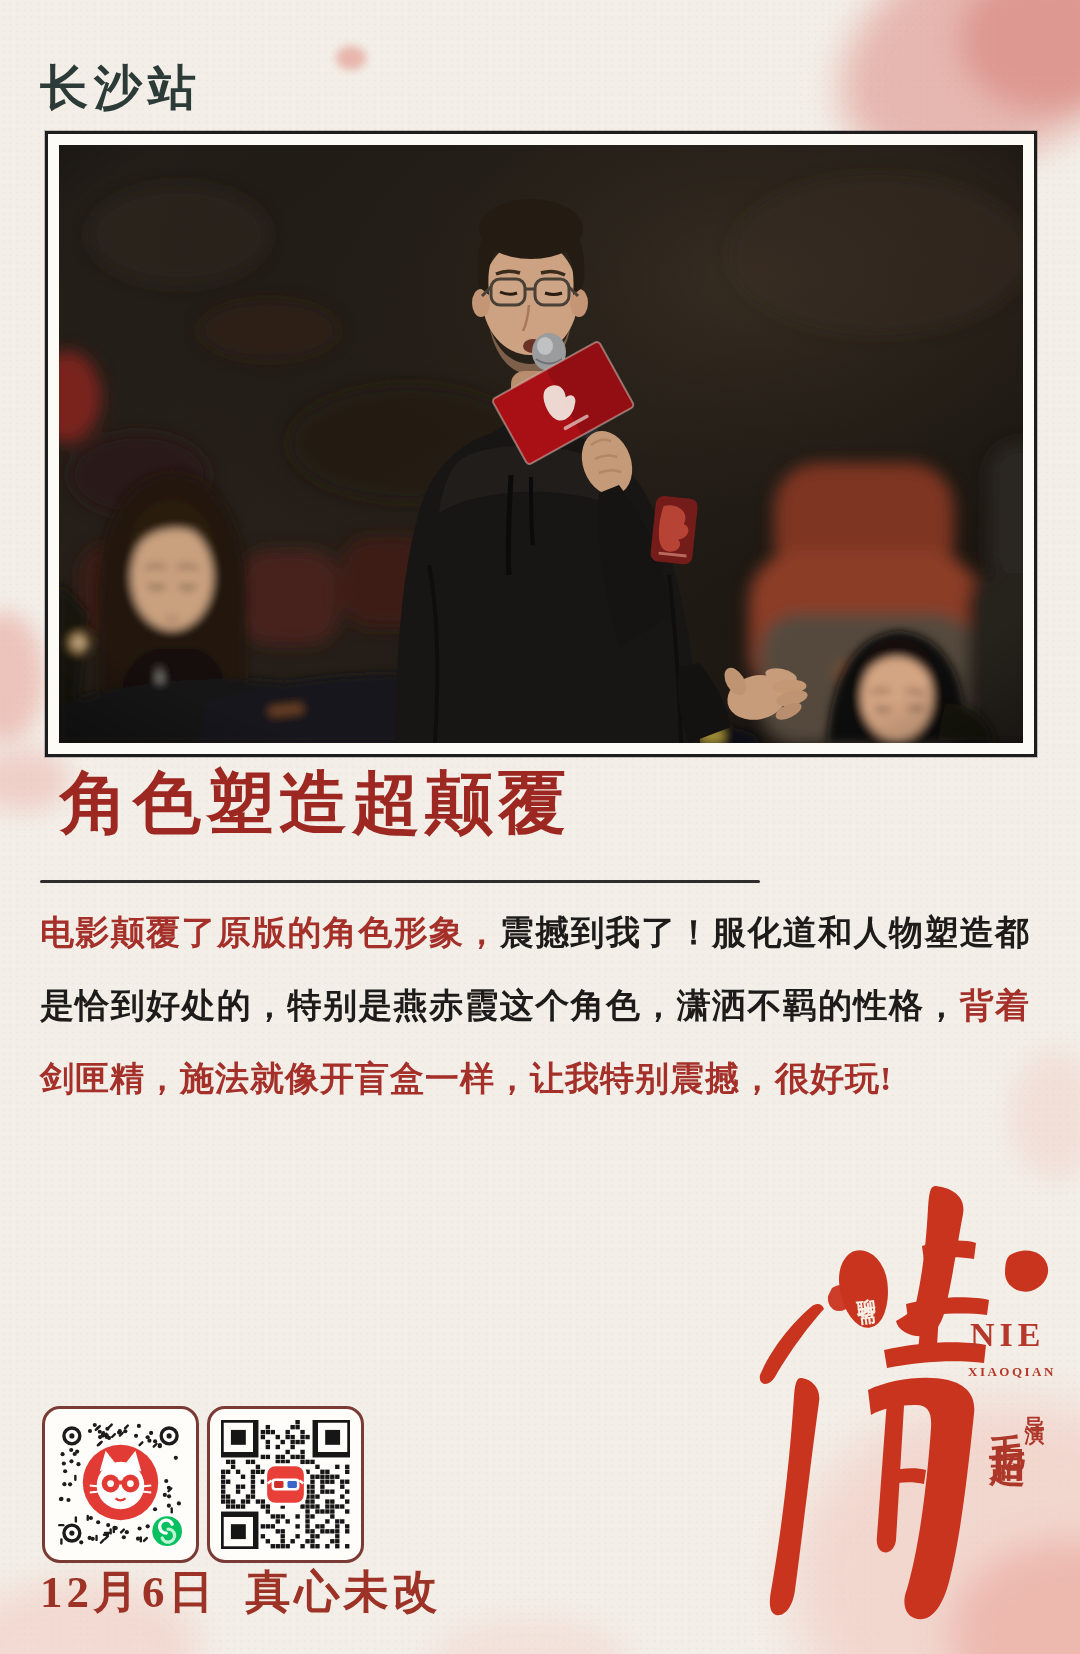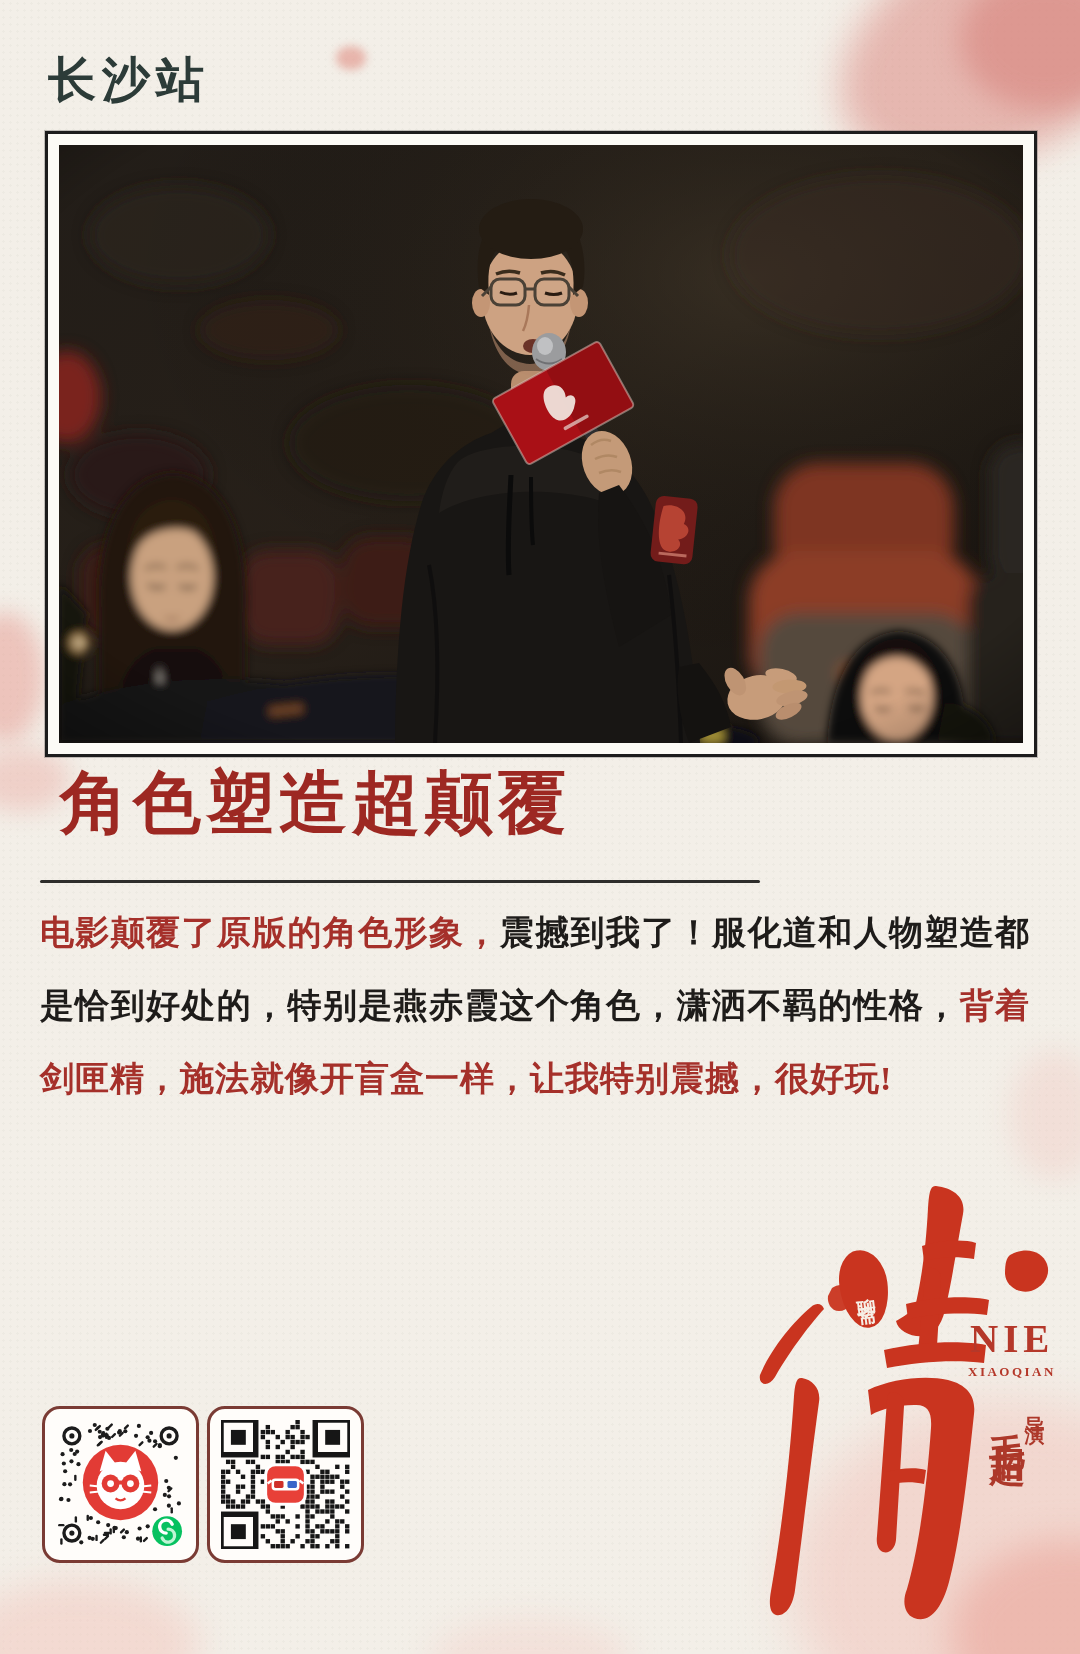--- a/index.html
+++ b/index.html
@@ -18,43 +18,43 @@
   .w-tr2{left:960px;top:-30px;width:170px;height:140px;background:rgba(210,115,108,.45);filter:blur(14px);}
   .w-dot{left:336px;top:46px;width:30px;height:24px;background:rgba(226,150,140,.65);filter:blur(4px);}
   .w-left{left:-34px;top:612px;width:78px;height:130px;background:rgba(231,160,152,.55);filter:blur(11px);}
   .w-hl{left:-26px;top:748px;width:96px;height:64px;background:rgba(235,178,170,.5);filter:blur(12px);}
   .w-br1{left:790px;top:1400px;width:430px;height:360px;background:rgba(242,198,190,.6);filter:blur(26px);}
   .w-br2{left:950px;top:1540px;width:240px;height:190px;background:rgba(233,161,150,.55);filter:blur(18px);}
   .w-br3{left:1010px;top:1050px;width:90px;height:130px;background:rgba(240,200,192,.4);filter:blur(14px);}
   .w-bl1{left:-40px;top:1580px;width:240px;height:130px;background:rgba(242,200,192,.55);filter:blur(18px);}
   .w-bl2{left:430px;top:1618px;width:200px;height:80px;background:rgba(242,205,198,.4);filter:blur(16px);}
   
-  .station{position:absolute;left:40px;top:48px;font-size:48px;font-weight:700;
-    color:var(--station-ink,#2c3b38);letter-spacing:6px;margin-left:8px;}
+  .station{position:absolute;left:40px;top:56px;font-size:48px;font-weight:700;
+    color:var(--station-ink,#2c3b38);letter-spacing:6px;}
   
   .photo-frame{position:absolute;left:45px;top:131px;width:992px;height:626px;
     border:3px solid #1d1d1d;background:#fcfbf6;box-sizing:border-box;padding:11px;
     box-shadow:0 0 0 1px rgba(40,40,40,.25);}
   .photo-frame svg{display:block;width:100%;height:100%;}
   
   .headline{position:absolute;left:44px;top:750px;font-size:68px;font-weight:700;
     color:var(--headline-red,#9d2822);letter-spacing:5px;line-height:1.1;margin:16px;}
   .divider{position:absolute;left:40px;top:880px;width:720px;height:3px;background:#2e2d2b;border-radius:2px;}
   .quote{position:absolute;left:40px;top:896px;width:990px;margin:0;
     font-size:34px;line-height:73px;font-weight:700;letter-spacing:1px;text-align:justify;}
   .quote .seg-red{color:var(--quote-red,#a5302a);}
   .quote .seg-black{color:var(--quote-black,#1e1c1a);}
   
   .calli{position:absolute;left:740px;top:1128px;width:340px;height:526px;}
   .seal{position:absolute;left:840px;top:1250px;width:48px;height:78px;
     background:var(--logo-red,#c9341f);transform:rotate(-7deg);
     border-radius:46% 54% 48% 52% / 42% 46% 56% 58%;
     display:flex;align-items:center;justify-content:center;}
   .seal span{writing-mode:vertical-rl;color:#f6efe6;font-size:19px;font-weight:700;letter-spacing:5px;}
-  .latin-title{position:absolute;left:970px;top:1316px;font-size:39px;font-weight:700;
+  .latin-title{position:absolute;left:970px;top:1316px;font-size:34px;font-weight:700;
     color:#b5382a;letter-spacing:5px;}
   .latin-sub{position:absolute;left:968px;top:1364px;font-size:13px;font-weight:700;
     color:#b5382a;letter-spacing:2.5px;}
   .director-name{position:absolute;left:982px;top:1404px;writing-mode:vertical-rl;
     font-size:36px;font-weight:700;color:#ad382a;letter-spacing:9px;}
   .director-label{position:absolute;left:1022px;top:1400px;writing-mode:vertical-rl;
     font-size:20px;font-weight:700;color:#ad382a;letter-spacing:7px;}
   .sr-only{position:absolute;width:1px;height:1px;overflow:hidden;clip:rect(0 0 0 0);}
   
   .qr-box{position:absolute;top:1406px;width:157px;height:157px;box-sizing:border-box;
@@ -582,14 +582,17 @@
         <g>
           <rect x="45" y="45" width="40" height="40" rx="10" fill="#e84038" stroke="#fff" stroke-width="3"></rect>
           <rect x="51" y="59" width="28" height="12" rx="3.5" fill="#fff"></rect>
           <rect x="53.5" y="61.5" width="9.5" height="7" rx="1.5" fill="#cf2f2a"></rect>
           <rect x="67" y="61.5" width="9.5" height="7" rx="1.5" fill="#3a66c9"></rect>
           <path d="M 51 61 l -4 3 M 79 61 l 4 3" stroke="#fff" stroke-width="2.4"></path>
         </g>
       </svg>
   </div>
 
+  <div class="footer-line">
+    <span>12月6日</span><span class="gap"></span><span>真心未改</span>
+  </div>
 
 </div>
 
 </body></html>

